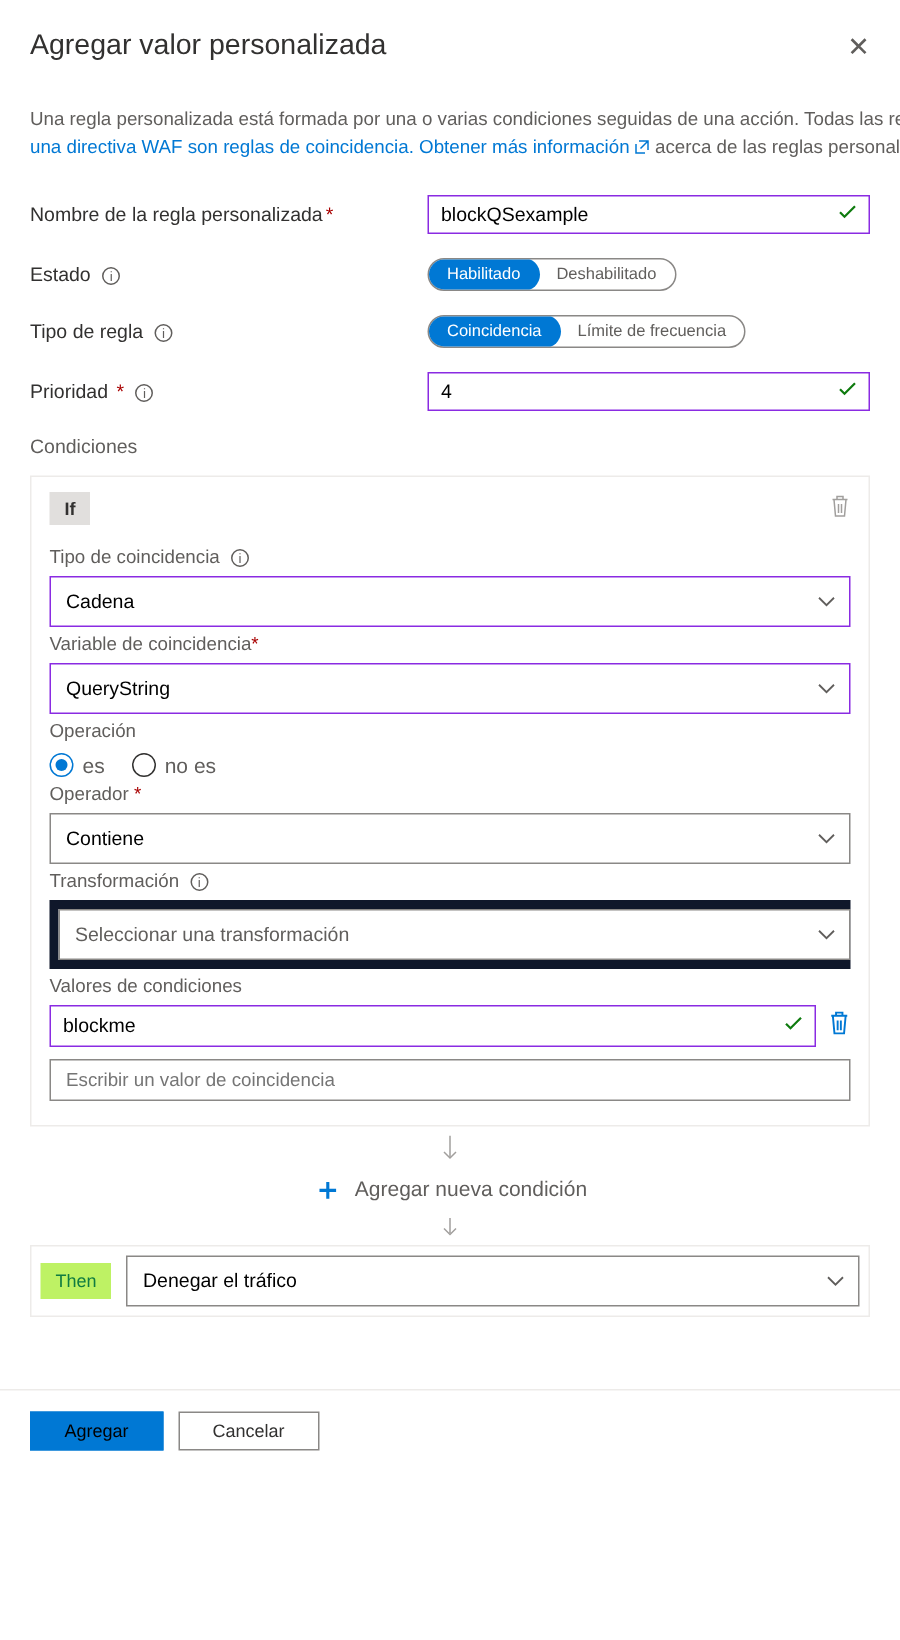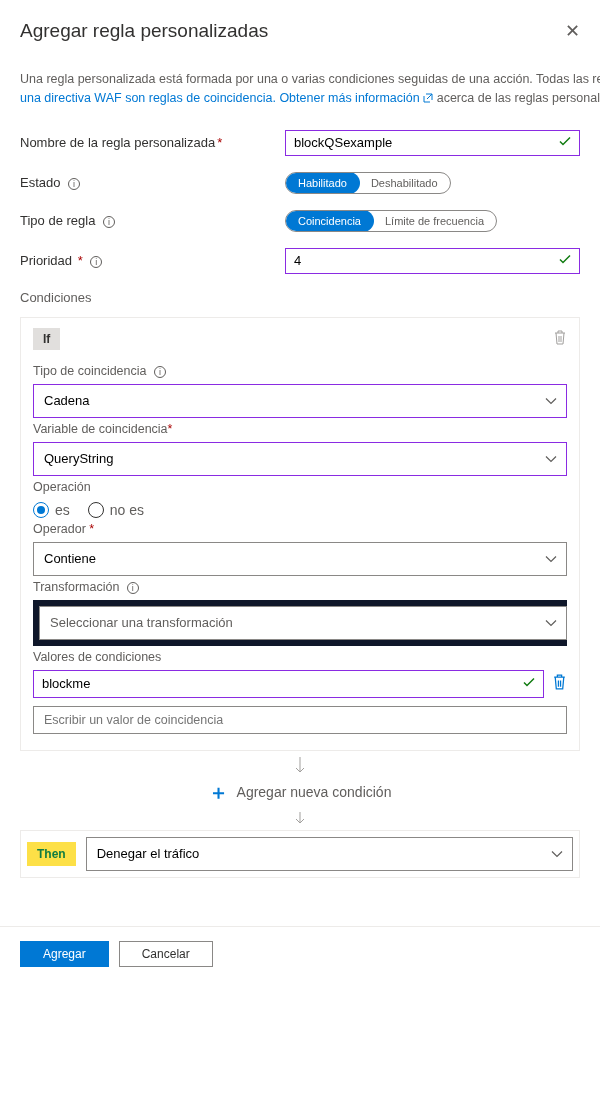--- a/index.html
+++ b/index.html
@@ -65,33 +65,33 @@
   .trash-blue { color: #0078d4; cursor: pointer; }
 
   .placeholder-input { width: 100%; height: 28px; border: 1px solid #8a8886; padding: 0 10px; font-size: 12.5px; font-family: Liberation Sans, sans-serif; color: #605e5c; }
 
   .connector { text-align: center; margin: 6px 20px 4px 0; }
   .connector svg { display: block; margin: 0 auto; }
   .add-cond { display: flex; align-items: center; justify-content: center; gap: 8px; color: #605e5c; font-size: 14px; margin: 0 20px 6px 0; cursor: pointer; }
   .add-cond .plus { color: #0078d4; font-size: 20px; font-weight: 700; }
 
   .then-row { display: flex; gap: 10px; align-items: stretch; margin-right: 20px; border: 1px solid #edebe9; padding: 6px; }
-  .then-tag { background: #fde047; padding: 5px 10px; font-size: 12px; font-weight: 700; color: #107c41; align-self: center; }
+  .then-tag { background: #bef264; padding: 5px 10px; font-size: 12px; font-weight: 400; color: #107c41; align-self: center; }
   .then-row .select-wrap { flex: 1; }
 
   .footer { border-top: 1px solid #edebe9; padding: 14px 20px; display: flex; gap: 10px; margin-top: 28px; }
   .btn { height: 26px; padding: 0 22px; font-size: 12px; font-family: inherit; cursor: pointer; border: 1px solid #8a8886; background: #fff; color: #323130; }
-  .btn.primary { background: #0078d4; border-color: #0078d4; color: #ffffff; }
+  .btn.primary { background: #0078d4; border-color: #0078d4; color: #000000; }
 </style>
 </head>
 <body>
 
 <div class="panel">
   <div class="header">
-    <div class="title">Agregar regla personalizadas</div>
+    <div class="title">Agregar valor personalizada</div>
     <div class="close-x">✕</div>
   </div>
 
   <div class="intro">
     <span>Una regla personalizada está formada por una o varias condiciones seguidas de una acción. Todas las reglas personalizadas de</span><br>
     <span class="link">
       <span>una directiva WAF son reglas de coincidencia. Obtener más información</span>
       <svg width="10" height="10" viewBox="0 0 10 10">
           <path d="M3 1h6v6M9 1L4 6M1 3v6h6" stroke="#0078d4" fill="none" stroke-width="1"></path>
         </svg>

